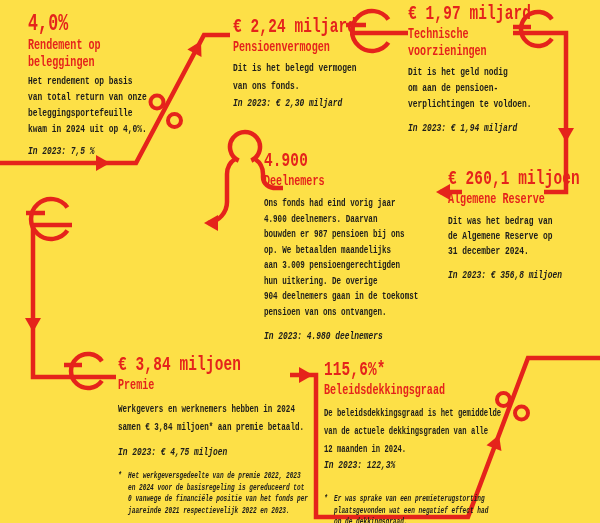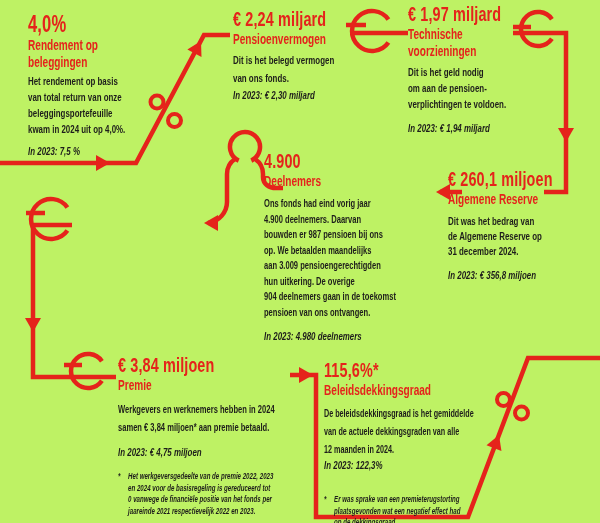--- a/index.html
+++ b/index.html
@@ -1,20 +1,20 @@
 <!DOCTYPE html>
 <html style="--accent: #e5231b; --text: #1d1d1b;"><head>
 <meta charset="utf-8">
 <style>
   :root{ --accent:#e5231b; --text:#1d1d1b; }
   html,body{margin:0;padding:0;background:#fff;}
   #canvas{
     position:relative; width:600px; height:523px; overflow:hidden;
-    background:#bef264;
-    font-family:Liberation Sans, sans-serif;
+    background:#fde047;
+    font-family:Liberation Mono, monospace;
     color:var(--text);
   }
   svg.art{position:absolute; left:0; top:0; width:600px; height:523px;}
   .ln{stroke:var(--accent); fill:none; stroke-width:4.5; stroke-linejoin:miter; stroke-linecap:butt;}
   .ln4{stroke:var(--accent); fill:none; stroke-width:4;}
   .ar{fill:var(--accent); stroke:none;}
 
   .block{position:absolute;}
   .value{
     font-weight:700; color:var(--accent); font-size:20px; line-height:22px;
@@ -35,21 +35,21 @@
   .foot{
     display:flex; font-weight:700; font-style:italic; font-size:8.5px; line-height:11.5px;
     white-space:pre; transform:scaleX(.72); transform-origin:0 0; margin-top:12px;
   }
   .foot .marker{width:14px; flex:none;}
 
   .b1{left:28px; top:12px;}
   .b1 .value{font-size:23px; line-height:24px;}
   .b1 .body{margin-top:2px; line-height:16px;}
   .b1 .prev{margin-top:8px;}
-  .b2{left:233px; top:8px;}
+  .b2{left:233px; top:16px;}
   .b2 .body{margin-top:3px; line-height:18px;}
   .b2 .prev{margin-top:2px;}
   .b3{left:408px; top:3px;}
   .b3 .body{margin-top:4px;}
   .b4{left:448px; top:160px;margin-top:8px;}
   .b4 .body{line-height:15px;}
   .b5{left:264px; top:150px;}
   .b5 .body{font-size:10.5px; line-height:15.5px;}
   .b6{left:78px; top:208px;}
   .b7{left:118px; top:354px;}

